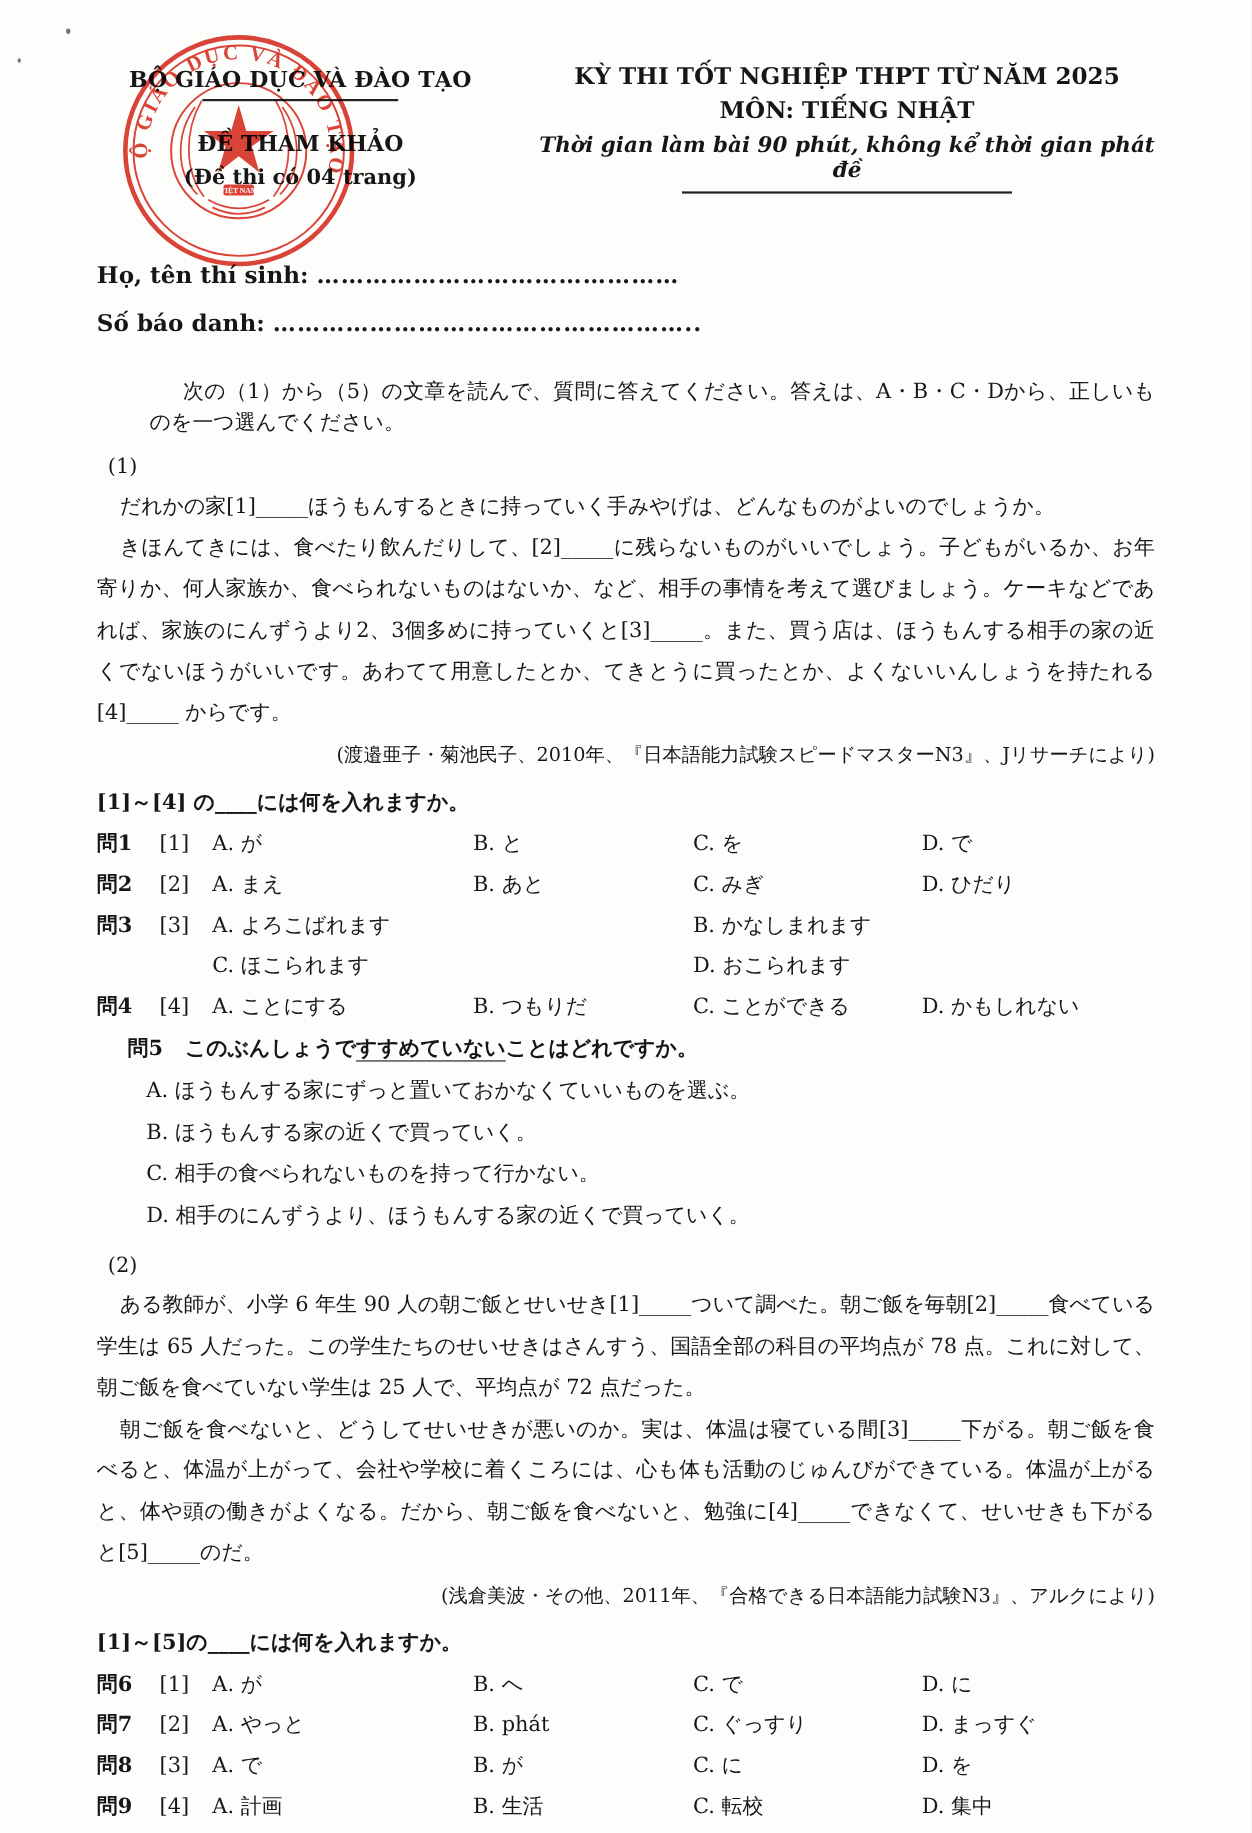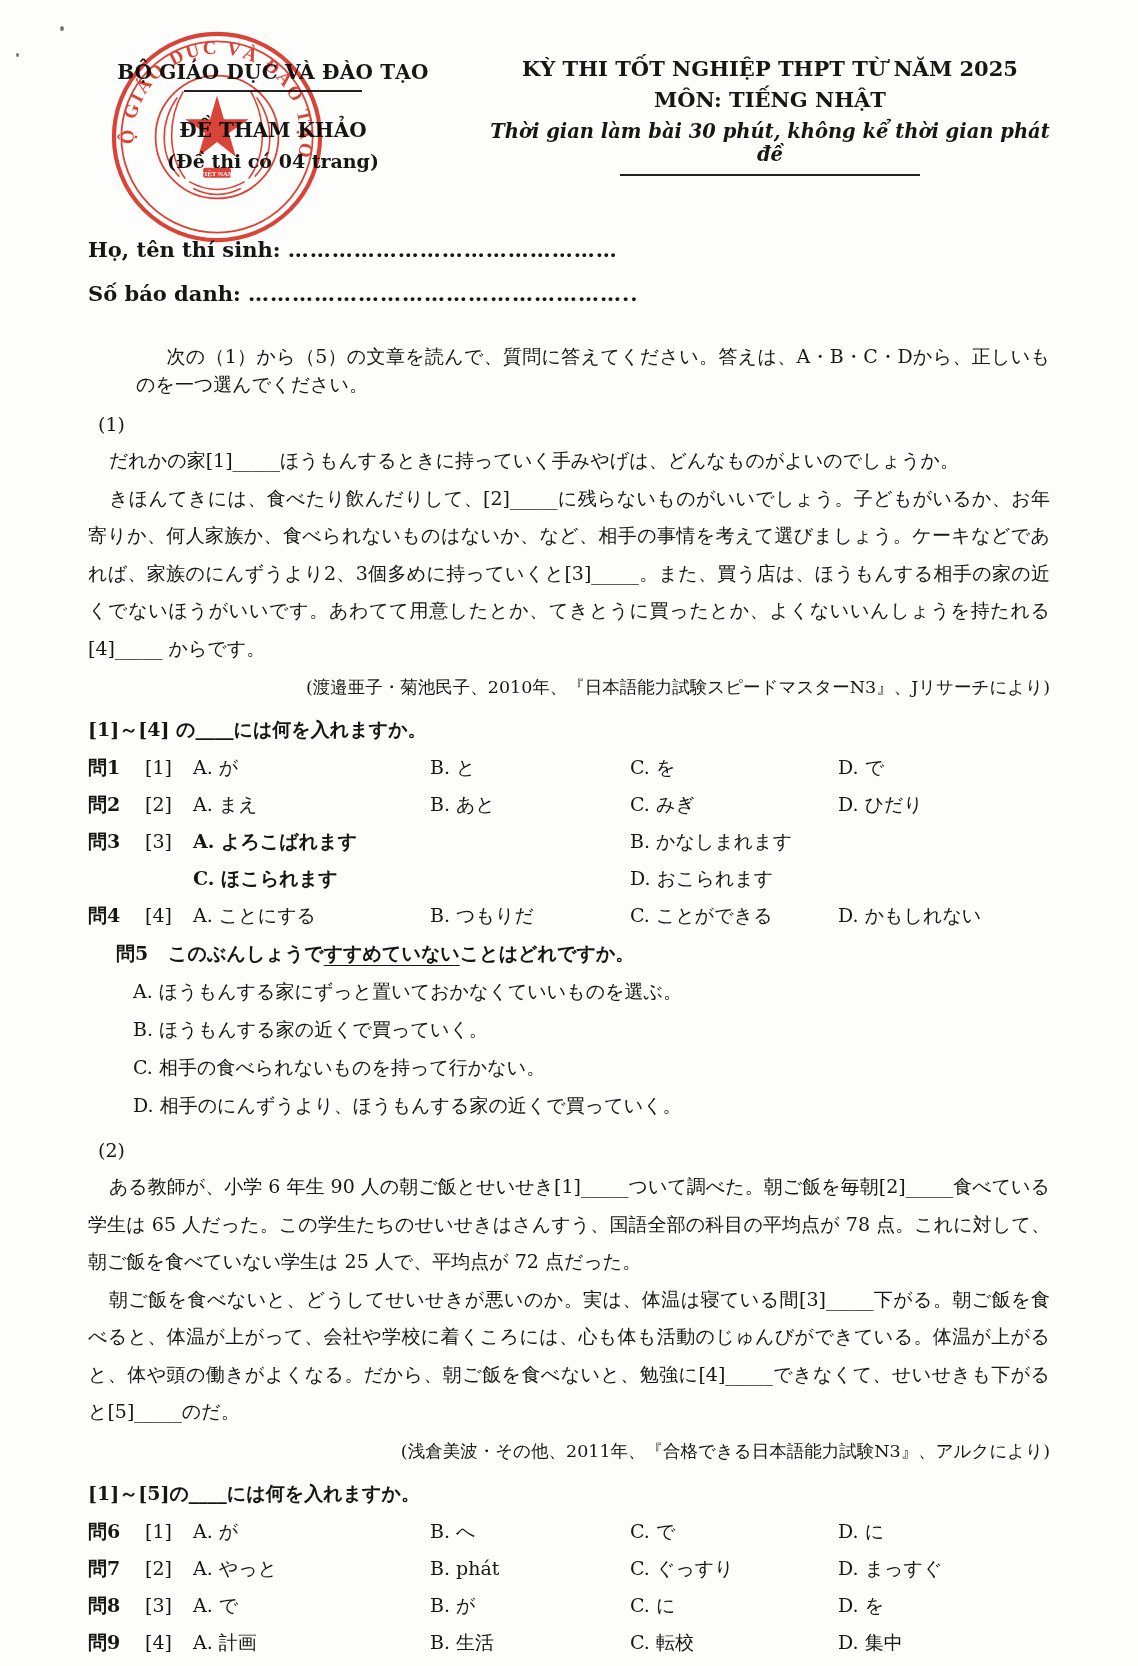--- a/index.html
+++ b/index.html
@@ -54,21 +54,21 @@
   .fill-header { font-weight:bold; line-height:40px; margin-top:2px; }
 
   .qrow {
     display:grid;
     grid-template-columns:57px 48px 237px 200px 208px 1fr;
     align-items:baseline;
     line-height:37px;
   }
   .q-label { font-weight:bold; }
   .opt { white-space:nowrap; }
-  .span2a { grid-column:3 / 5;font-weight:bold; }
+  .span2a { grid-column:3 / 5; }
   .span2b { grid-column:5 / 7; }
   .q5-stem { line-height:38px; font-weight:bold;padding-left:28px; }
   .q5-stem .ul { text-decoration:underline; text-underline-offset:5px; }
   .q5-opt { padding-left:45px; line-height:38px; }
 </style>
 </head>
 <body>
 
 <div class="page">
   <span class="speck s1"></span>
@@ -77,21 +77,21 @@
   <div class="header">
     <div class="h-left">
       <div class="ministry">BỘ GIÁO DỤC VÀ ĐÀO TẠO</div>
       <div class="rule"></div>
       <div class="exam-type">ĐỀ THAM KHẢO</div>
       <div class="pages-note">(Đề thi có 04 trang)</div>
     </div>
     <div class="h-right">
       <div class="title">KỲ THI TỐT NGHIỆP THPT TỪ NĂM 2025</div>
       <div class="subject">MÔN: TIẾNG NHẬT</div>
-      <div class="duration">Thời gian làm bài 30 phút, không kể thời gian phát đề</div>
+      <div class="duration">Thời gian làm bài 90 phút, không kể thời gian phát đề</div>
       <div class="rule"></div>
     </div>
 
     <svg class="stamp" viewBox="0 0 220 220" aria-hidden="true">
       <g fill="none" stroke="#d93327">
         <circle cx="110" cy="110" r="104" stroke-width="4.2"></circle>
         <circle cx="110" cy="110" r="96.5" stroke-width="1.8"></circle>
         <circle cx="110" cy="110" r="62" stroke-width="1.8"></circle>
       </g>
       <path id="stampArc" d="M 26,110 A 84,84 0 1 1 194,110 A 84,84 0 1 1 26,110" fill="none"></path>

